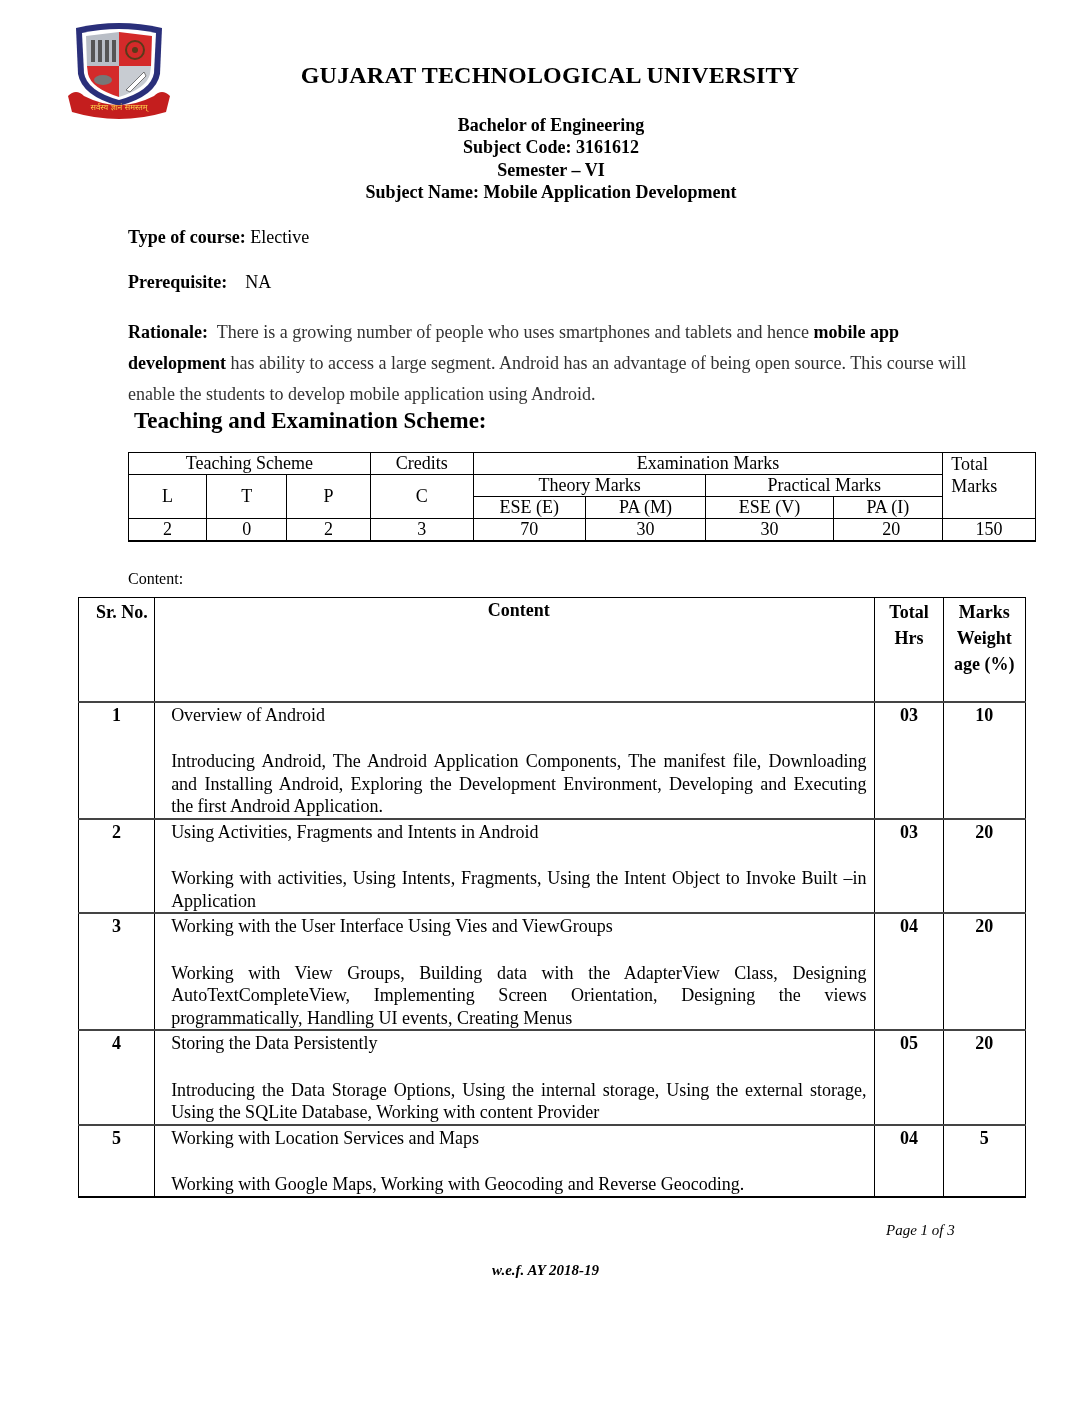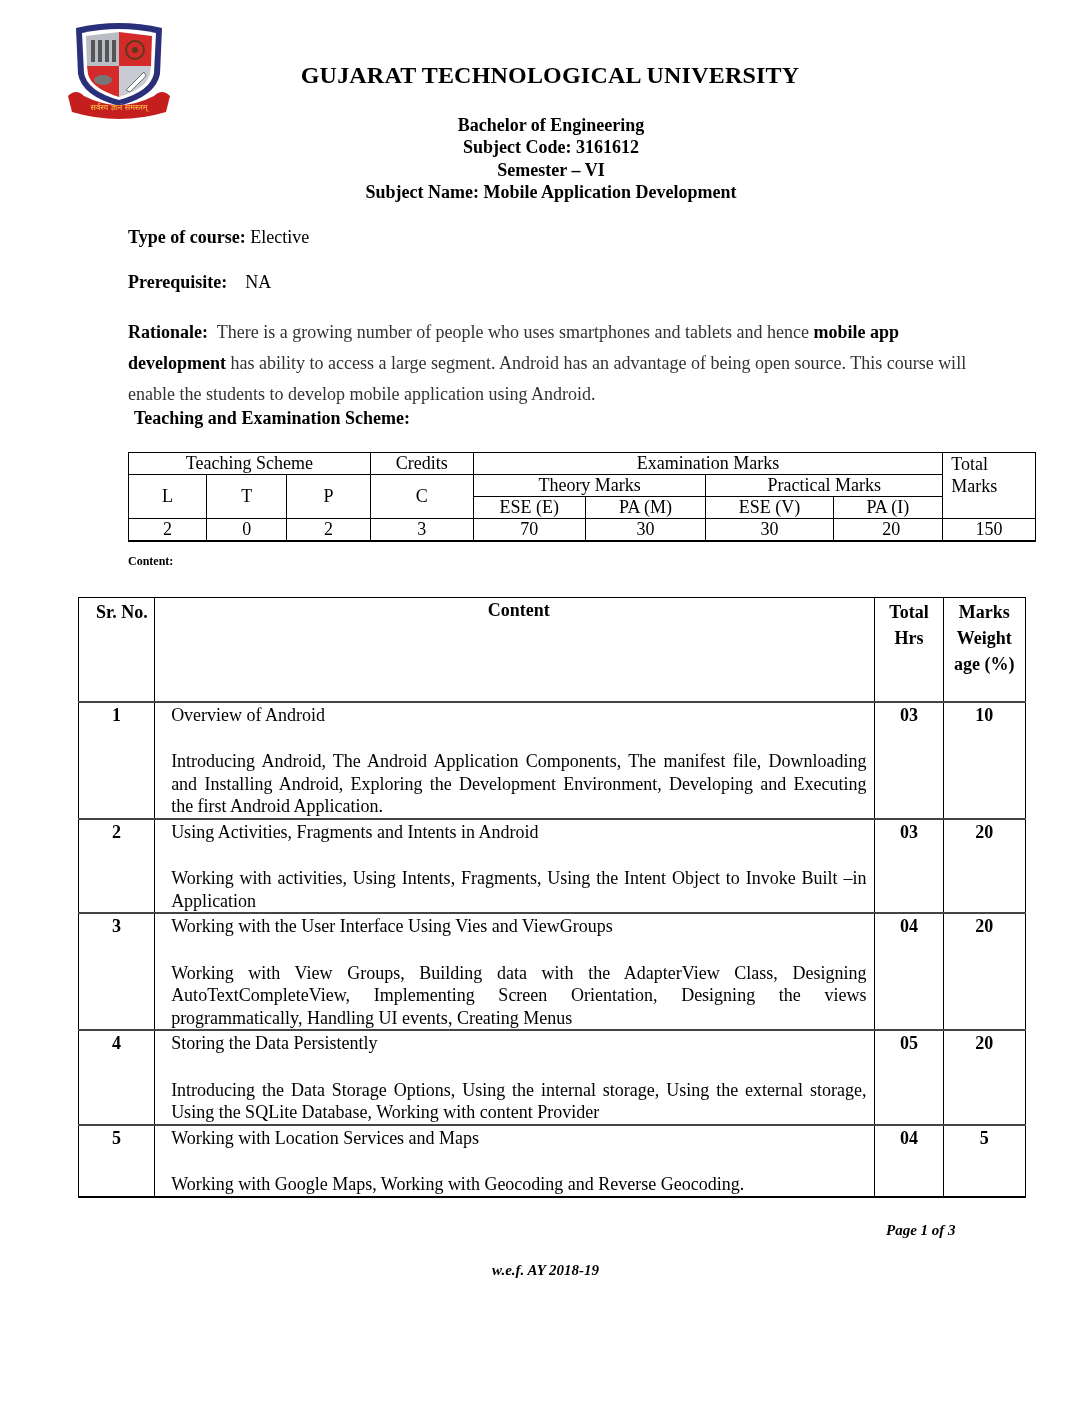--- a/index.html
+++ b/index.html
@@ -10,43 +10,43 @@
   #univ-title { left: 0; width: 1100px; top: 62px; text-align: center; font-size: 24px; font-weight: bold; letter-spacing: 0.2px; }
   .hdr-line { position: absolute; left: 0; width: 1102px; text-align: center; font-size: 18px; font-weight: bold; }
   #hdr-1 { top: 115px; } #hdr-2 { top: 137px; } #hdr-3 { top: 160px; } #hdr-4 { top: 182px; }
   .field { position: absolute; left: 128px; font-size: 18px; }
   .field b { font-weight: bold; }
   #type-course { top: 227px; }
   #prereq { top: 272px; }
   #prereq .val { margin-left: 18px; }
   #rationale { top: 317px; left: 128px; width: 850px; font-size: 18px; line-height: 31px; }
   #rationale .plain { color: #333; }
-  #scheme-title { left: 134px; top: 408px; font-size: 18px; font-weight: bold; }
+  #scheme-title { left: 134px; top: 408px; font-size: 23px; font-weight: bold; }
   table.scheme { position: absolute; left: 128px; top: 452px; width: 908px; border-collapse: collapse; font-size: 18px; }
   table.scheme td { border: 1.5px solid #000; text-align: center; padding: 0 18px; height: 21px; line-height: 21px; }
   table.scheme td.total-h { text-align: left; vertical-align: top; padding-left: 8px; line-height: 22px; }
   table.scheme tr.vals td { border-bottom: 2px solid #000; }
-  #content-title { left: 128px; top: 554px; font-size: 12px; font-weight: bold; }
+  #content-title { left: 128px; top: 570px; font-size: 16px; font-weight: normal; }
   table.content { position: absolute; left: 78px; top: 597px; width: 948px; border-collapse: collapse; font-size: 18px; }
   table.content td { border: 1.5px solid #000; vertical-align: top; line-height: 22.5px; }
   table.content thead td { font-weight: bold; padding-top: 1px; }
   table.content td.sr { width: 58px; text-align: center; font-weight: bold; }
   table.content thead td.sr { text-align: left; padding-left: 17px; line-height: 26px; }
   table.content td.ct { width: 710px; padding: 1px 8px 0 16px; }
   table.content thead td.ct { text-align: center; }
   table.content td.hrs { width: 66px; text-align: center; font-weight: bold; }
   table.content thead td.hrs { line-height: 26px; }
   table.content td.wt { width: 80px; text-align: center; font-weight: bold; }
   table.content thead td.wt { line-height: 26px; }
   table.content thead tr { height: 104px; }
   table.content tbody tr { border-top: 2.5px solid #444; }
   table.content .topic { margin: 0; }
   table.content .desc { margin: 24px 0 0 0; text-align: justify; text-align-last: left; }
   table.content tbody tr:last-child td { border-bottom: 2.5px solid #000; }
-  #page-num { left: 886px; top: 1222px; font-size: 15px; font-weight: bold; font-style: italic; }
+  #page-num { left: 886px; top: 1222px; font-size: 15px; font-weight: normal; font-style: italic; }
   #wef { left: 492px; top: 1262px; font-size: 15px; font-weight: bold; font-style: italic; }
 </style>
 </head>
 <body>
 
 <div id="logo" class="abs">
   <svg width="106" height="100" viewBox="0 0 106 100">
     <path d="M10 6 Q53 -4 96 6 L94 52 Q90 74 53 84 Q16 74 12 52 Z" fill="#2a2f7a"></path>
     <path d="M16 11 Q53 3 90 11 L88 51 Q85 69 53 78 Q21 69 18 51 Z" fill="#ffffff"></path>
     <path d="M20 14 L53 10 L53 44 L21 44 Z" fill="#b9bec6"></path>

